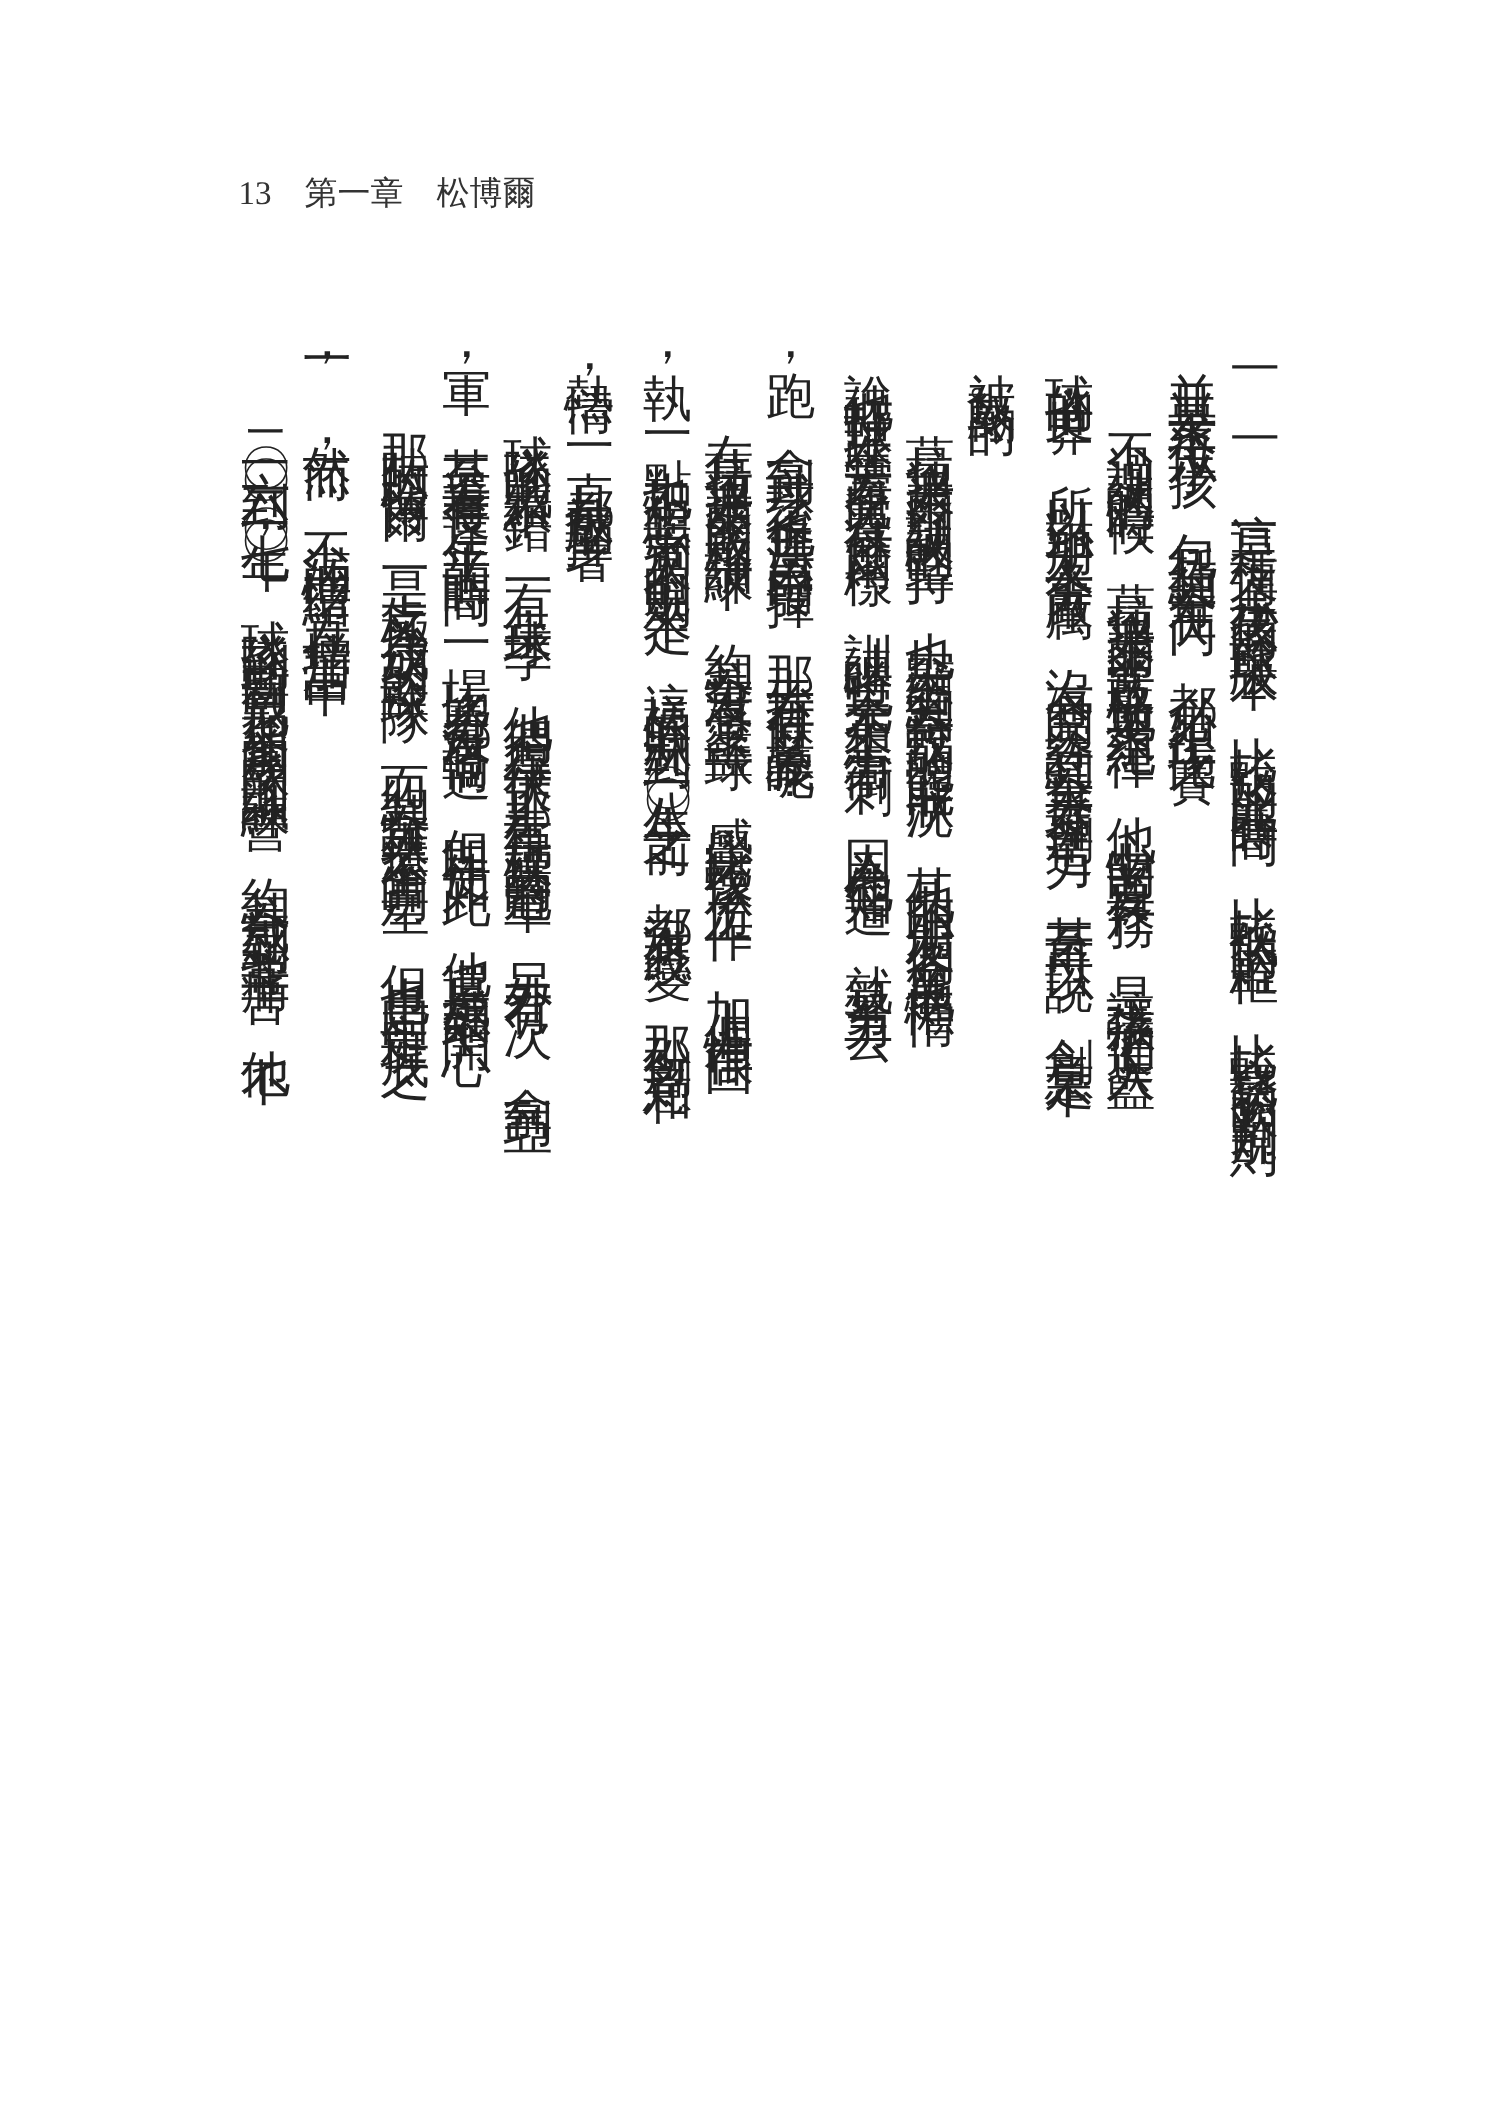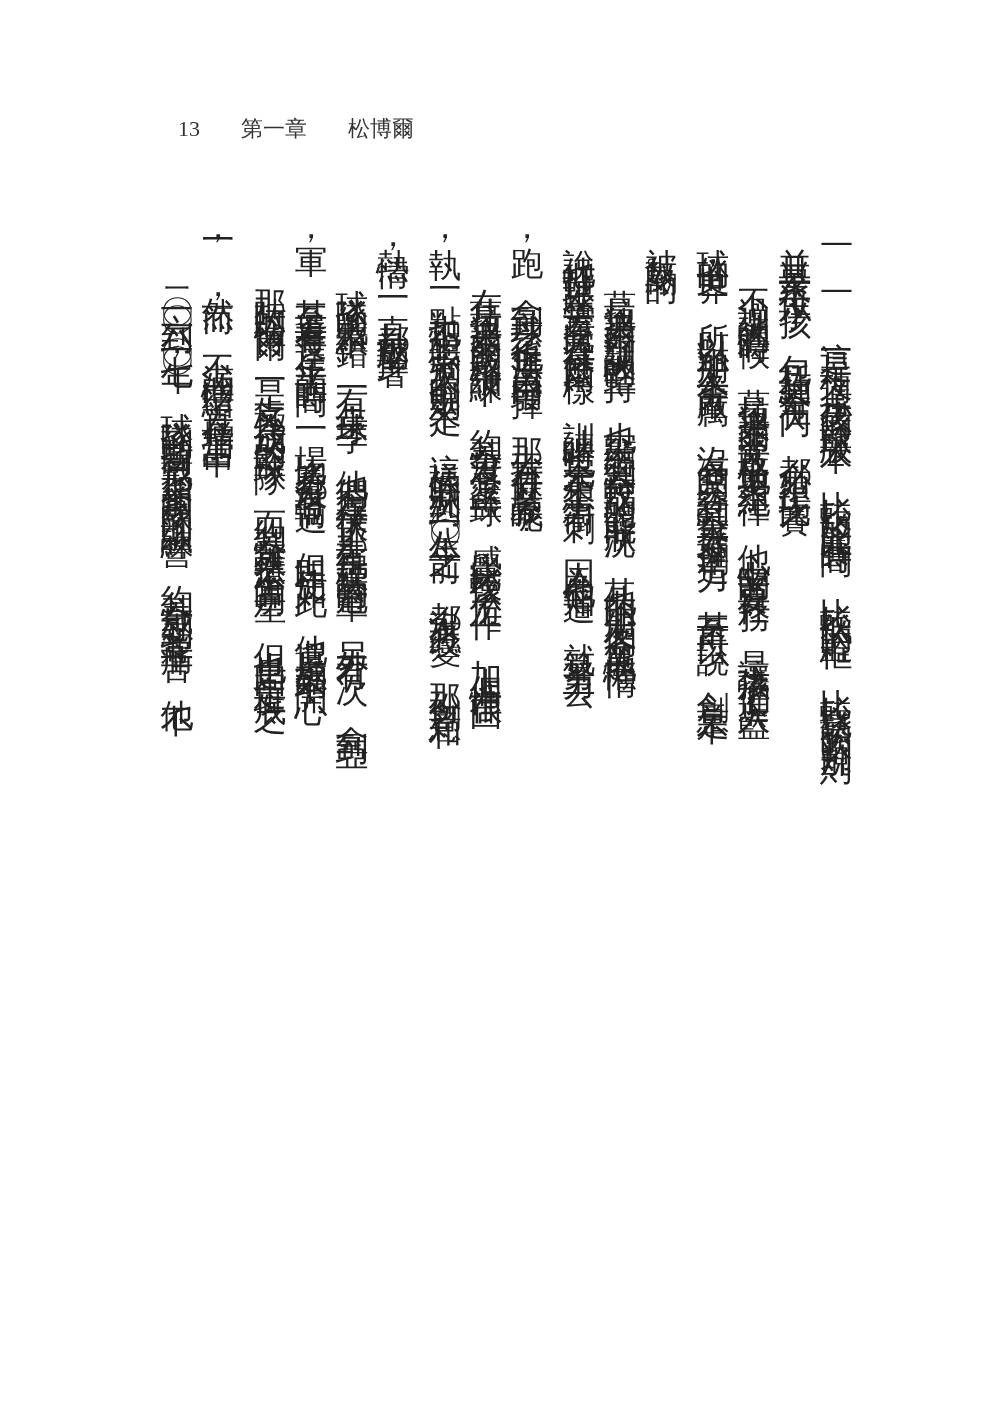--- a/index.html
+++ b/index.html
@@ -1,20 +1,20 @@
 <!DOCTYPE html>
 <html><head>
 <meta charset="utf-8">
 <style>
   html, body { margin:0; padding:0; background:#ffffff; }
   body { width:1000px; height:1403px; position:relative; overflow:hidden;
          font-family: "DejaVu Serif", "Liberation Serif", serif; color:#222; }
   .header { position:absolute; left:148px; top:88px; font-size:22px; color:#333;
             font-family: "Liberation Serif", "DejaVu Serif", serif; white-space:pre; }
-  .header span { margin-right:22px;margin-left:19px; }
+  .header span { margin-right:22px; }
   .body-text { position:absolute; top:222px; right:143px; height:1090px;
                writing-mode: vertical-rl; text-orientation: upright;
                font-size:33px; line-height:41px; letter-spacing:8.2px; }
   .line { display:block; white-space:nowrap; }
   .para-gap { margin-right:11px; }
   .indent { padding-top:41px; }
 </style>
 </head>
 <body>
 

